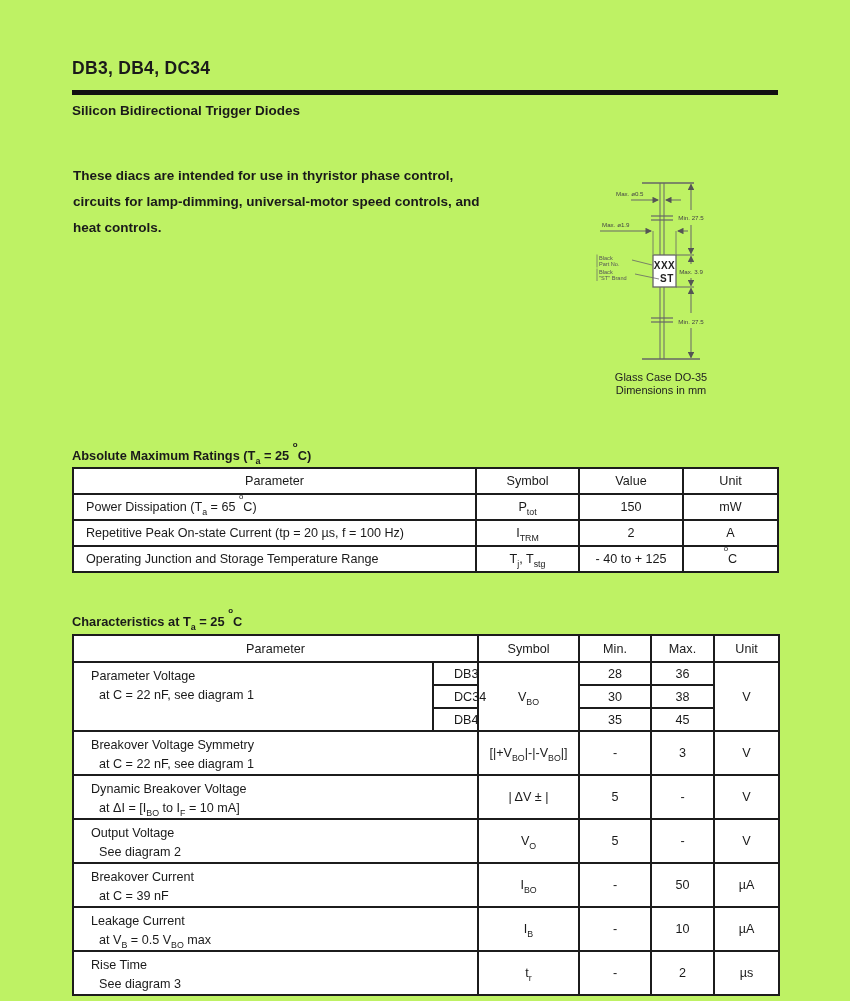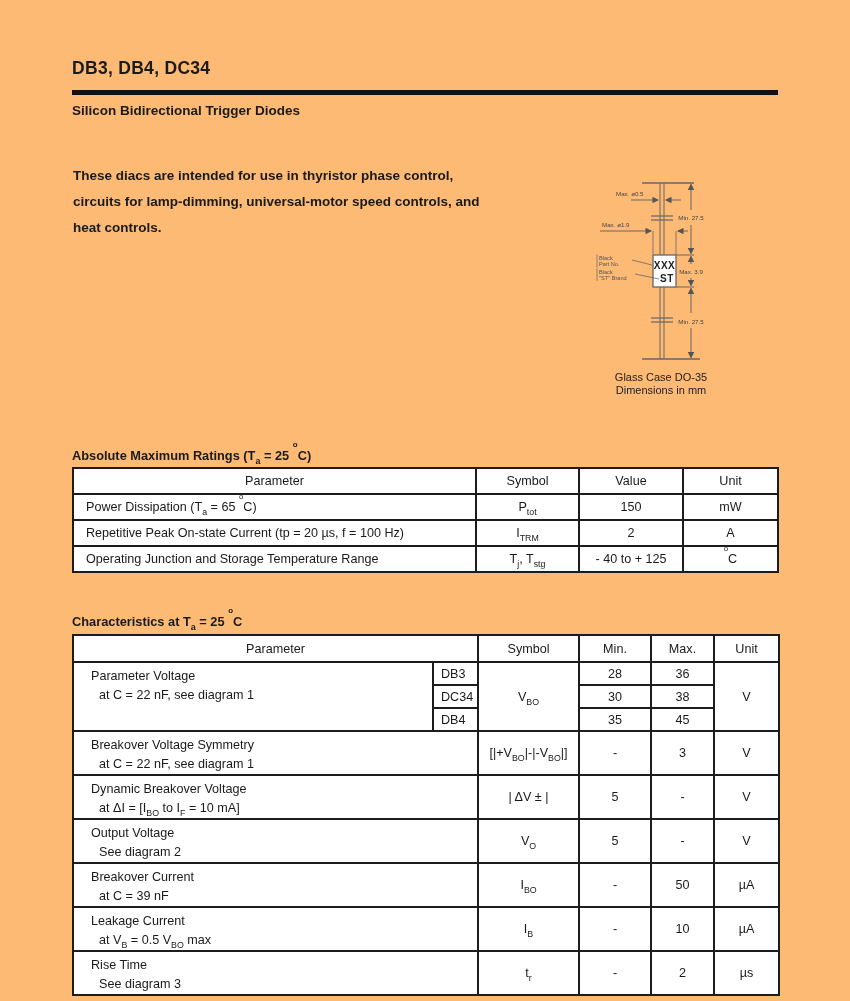--- a/index.html
+++ b/index.html
@@ -1,17 +1,17 @@
 <!DOCTYPE html>
 <html><head>
 <meta charset="utf-8">
 <style>
   html,body { margin:0; padding:0; background:#ffffff; }
   .page {
-    position:relative; width:850px; height:1001px; background:#fdba74;
+    position:relative; width:850px; height:1001px; background:#bef264;
     font-family:"Liberation Sans","DejaVu Sans",sans-serif; color:#1a1a1a;
     overflow:hidden;
   }
   .abs { position:absolute; }
 
   .title { left:72px; top:58px; font-size:17.5px; font-weight:bold; letter-spacing:.3px; }
   .rule  { left:72px; top:90px; width:706px; height:4.5px; background:#111; }
   .subtitle { left:72px; top:103px; font-size:13.5px; font-weight:bold; }
 
   .desc { left:73px; top:163px; font-size:13.5px; line-height:26px;font-weight:bold; }
@@ -29,21 +29,21 @@
   .t1 .param { text-align:left; padding-left:12px; }
   .t1 .c { text-align:center; }
 
   .t2 { left:72px; top:634px; width:706px; }
   .t2 tr.hdr { height:27px; }
   .t2 tr.bv { height:23px; }
   .t2 tr.r2 { height:40px; }
   .t2 .param { text-align:left; vertical-align:top; padding:4px 0 0 0; line-height:19px; }
   .t2 .param .p-title { padding-left:17px; }
   .t2 .param .p-cond  { padding-left:25px; }
-  .t2 .model { text-align:left; padding-left:7px;margin-left:25px; }
+  .t2 .model { text-align:left; padding-left:20px;margin-left:25px; }
   .t2 .c { text-align:center; }
 
   sub { font-size:.7em; line-height:0; }
   sup { font-size:.62em; line-height:0; vertical-align:top; position:relative; top:-.35em; }
 
   .diagram { left:588px; top:160px; width:195px; height:245px; }
   .diagram svg { display:block; }
   .dl { font-size:6.2px; fill:#444; }
   .dl2 { font-size:5.6px; fill:#555; }
   .mark { font-size:10px; font-weight:600; fill:#222; letter-spacing:.5px; }

